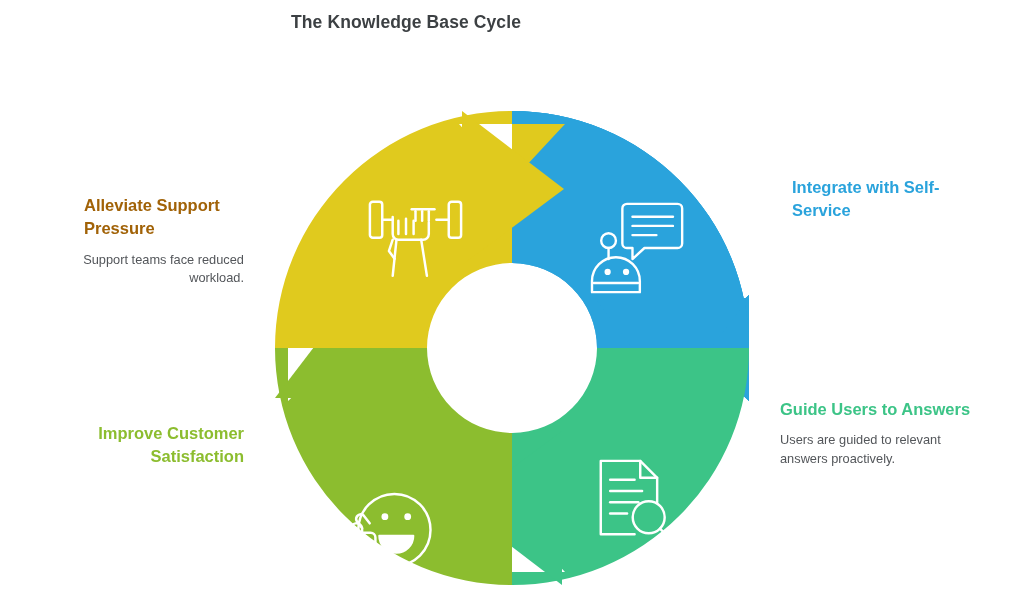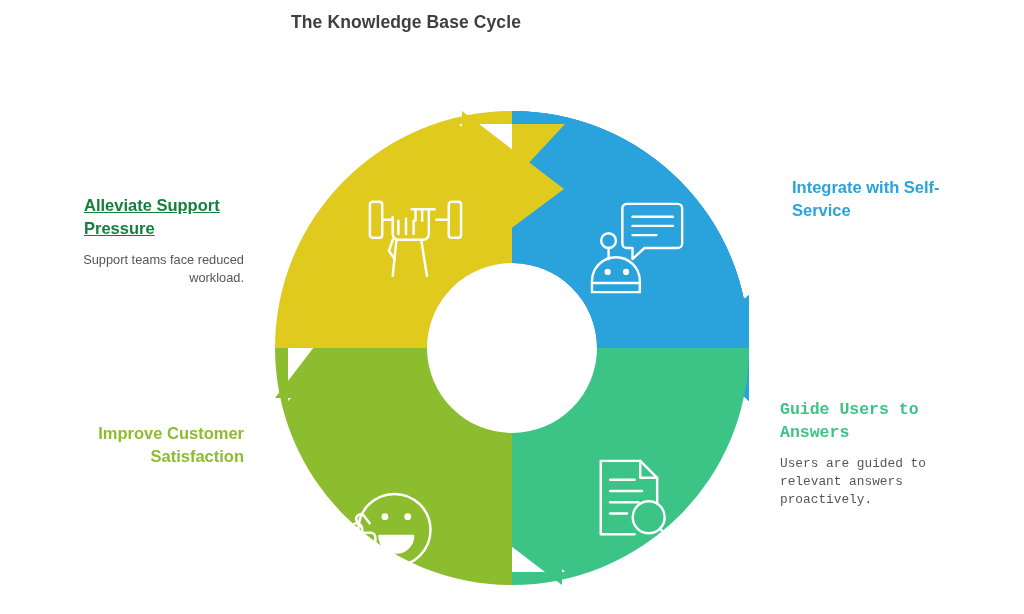--- a/index.html
+++ b/index.html
@@ -41,31 +41,30 @@
     margin: 0 0 10px 0;
   }
   .callout-body {
     font-size: 12.8px;
     line-height: 1.43;
     color: #53565a;
     margin: 0;
   }
   #callout-self-service { left: 780px; top: 176px; margin-left: 12px; }
   #callout-self-service .callout-heading { color: #2aa3dc; }
-  #callout-guide-users { left: 780px; top: 398px; font-family: Liberation Mono, monospace; }
+  #callout-guide-users { left: 780px; top: 398px; }
   #callout-guide-users .callout-heading { color: #3cc487; }
   #callout-alleviate {
     left: 46px; top: 194px;
     text-align: right;
   }
   #callout-alleviate .callout-heading {
-    color: #15803d;
+    color: #a16207;
     text-align: left;
     padding-left: 38px;
-    text-decoration: underline;
   }
   #callout-improve {
     left: 46px; top: 398px;
     text-align: right;
     margin-top: 24px;
   }
   #callout-improve .callout-heading { color: #8cbd2f; }
 </style>
 </head>
 <body>

